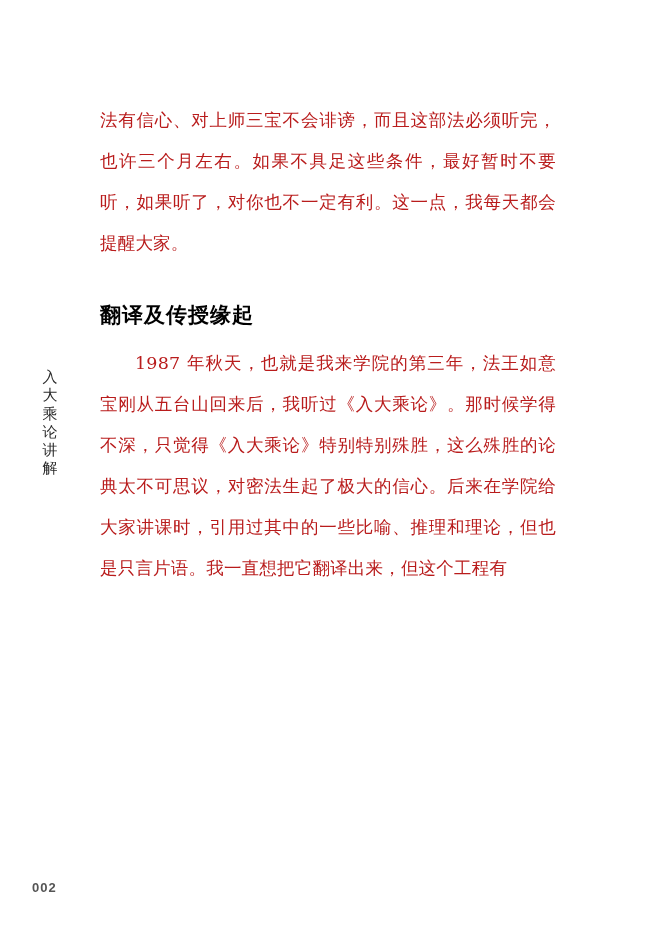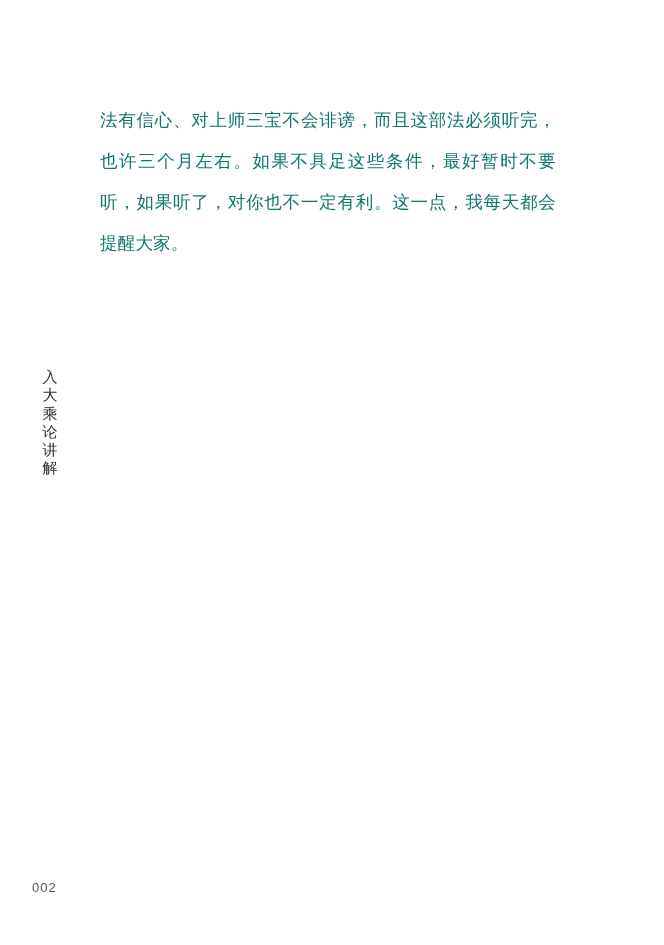--- a/index.html
+++ b/index.html
@@ -42,36 +42,37 @@
 
   
   .folio {
     position: absolute;
     left: 32px;
     bottom: 50px;
     font-size: 13px;
     color: #555555;
     letter-spacing: 1px;
     font-family: "Liberation Sans", sans-serif;
+    font-weight: bold;
   }
 
   .textblock {
     position: absolute;
     left: 100px;
     top: 100px;
     width: 456px;
   }
 
   p.body {
     margin: 0 0 0 0;
     font-size: 17.5px;
     line-height: 41px;
     text-align: justify;
     text-justify: inter-ideograph;
-    color: #0f766e;
+    color: #b91c1c;
     letter-spacing: 0.2px;
   }
 
   p.indent {
     text-indent: 2em;
   }
 
   .gap-para {
     margin-top: 18px;
   }
@@ -98,19 +99,21 @@
     <span>论</span>
     <span>讲</span>
     <span>解</span>
   </div>
 
   <div class="textblock">
 
     <p class="body">法有信心、对上师三宝不会诽谤，而且这部法必须听完，也许三个月左右。如果不具足这些条件，最好暂时不要听，如果听了，对你也不一定有利。这一点，我每天都会提醒大家。</p>
 
 
+    <h2 class="section">翻译及传授缘起</h2>
 
+    <p class="body indent">1987 年秋天，也就是我来学院的第三年，法王如意宝刚从五台山回来后，我听过《入大乘论》。那时候学得不深，只觉得《入大乘论》特别特别殊胜，这么殊胜的论典太不可思议，对密法生起了极大的信心。后来在学院给大家讲课时，引用过其中的一些比喻、推理和理论，但也是只言片语。我一直想把它翻译出来，但这个工程有</p>
 
   </div>
 
   <div class="folio">002</div>
 
 </div>
 
 </body></html>

